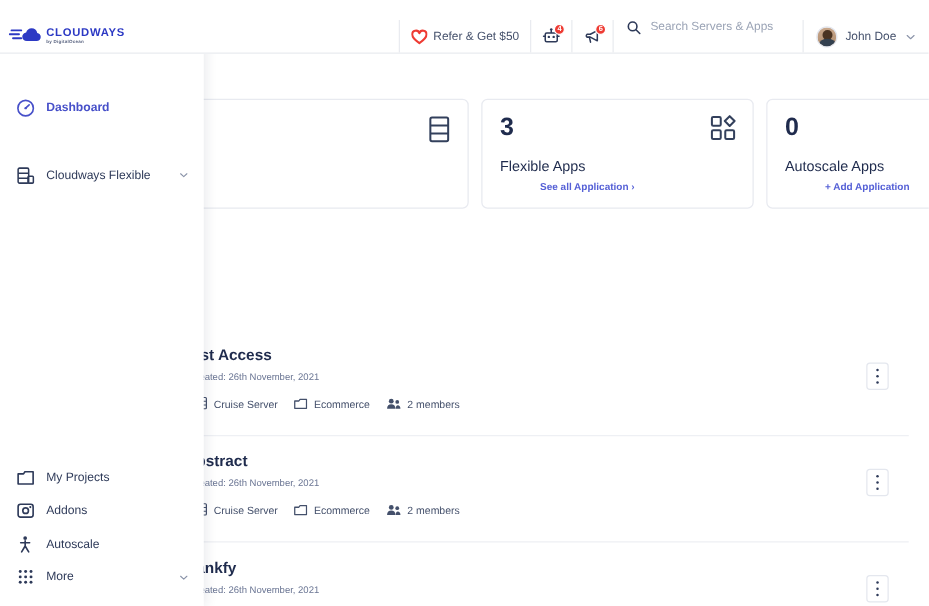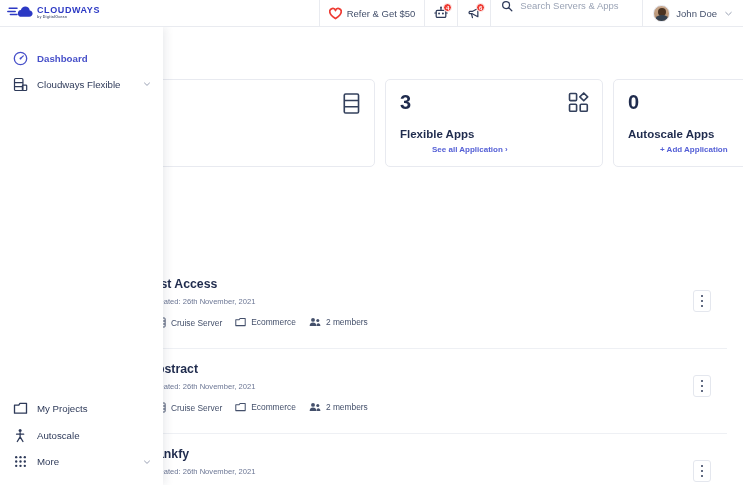--- a/index.html
+++ b/index.html
@@ -6,21 +6,21 @@
   html, body {
     width: 743px; height: 485px;
     font-family: "Liberation Sans", sans-serif;
     background: #ffffff;
     overflow: hidden;
   }
   .app { position: relative; width: 743px; height: 485px; background: #ffffff; }
 
   
   .topbar {
-    position: absolute; top: 0; left: 0; width: 743px; height: 27px;
+    position: absolute; top: 16px; left: 0; width: 743px; height: 27px;
     background: #ffffff; border-bottom: 1px solid #e9ebf0;
     display: flex; align-items: stretch; z-index: 40;
   }
   .logo-zone {
     width: 100px; display: flex; align-items: center; padding-left: 7px; gap: 4px;
   }
   .logo-mark { flex: 0 0 auto; display: block; }
   .logo-text { display: flex; flex-direction: column; line-height: 1; }
   .logo-word { font-size: 9px; font-weight: 700; color: #2c39c4; letter-spacing: .6px; }
   .logo-sub { font-size: 3.6px; font-weight: 600; color: #5a6480; letter-spacing: .2px; margin-top: 1px; }
@@ -59,21 +59,21 @@
     content: ""; position: absolute; left: 50%; bottom: -2px; transform: translateX(-50%);
     width: 13px; height: 8px; border-radius: 50% 50% 0 0; background: #33404f;
   }
   .user-name { font-size: 9.5px; color: #44506b; white-space: nowrap; }
 
   
   .sidebar {
     position: absolute; top: 27px; left: 0; width: 163px; height: 458px;
     background: #ffffff; z-index: 30;
     box-shadow: 2px 0 9px rgba(31,41,72,.10);
-    display: flex; flex-direction: column; padding-top: 8px;
+    display: flex; flex-direction: column; padding-top: 8px; gap: 28px;
   }
   .nav-item {
     display: flex; align-items: center; gap: 9px;
     height: 26px; padding: 0 11px 0 12px; cursor: pointer; position: relative;
   }
   .nav-icon { width: 16px; height: 16px; flex: 0 0 auto; display: flex; align-items: center; justify-content: center; }
   .nav-label { font-size: 9.7px; color: #2e3a59; white-space: nowrap; }
   .nav-item.active .nav-label { color: #4750c9; font-weight: 600; }
   .nav-chevron { margin-left: auto; display: flex; align-items: center; }
   .beta {
@@ -87,21 +87,21 @@
   
   .main { position: absolute; top: 27px; left: 0; width: 743px; height: 458px; background: #fff; }
 
   .cards { position: absolute; top: 52px; left: 157px; display: flex; gap: 10px; }
   .card {
     width: 218px; height: 88px; background: #fff;
     border: 1px solid #e8eaf0; border-radius: 5px;
     padding: 12px 14px; position: relative;
   }
   .card-num { font-size: 20px; font-weight: 700; color: #1f2b4d; line-height: 1; }
-  .card-title { font-size: 11.5px; font-weight: 700; color: #1f2b4d; position: absolute; left: 14px; bottom: 26px; }
+  .card-title { font-size: 11.5px; font-weight: 400; color: #1f2b4d; position: absolute; left: 14px; bottom: 26px; }
   .card-link { font-size: 8px; color: #5560d6; position: absolute; left: 14px; bottom: 12px; cursor: pointer; font-weight: 600; padding-left: 32px; }
   .card-icon { position: absolute; right: 13px; top: 12px; }
 
   .tabs { position: absolute; top: 200px; left: 157px; width: 570px; border-bottom: 1px solid #eceef3; height: 22px; }
   .tab {
     display: inline-flex; align-items: flex-end; height: 22px;
     font-size: 10px; font-weight: 600; color: #5560d6;
     padding: 0 4px 4px 4px; cursor: pointer; position: relative;
   }
   .tab.active::after {
@@ -110,21 +110,21 @@
   }
 
   .list { position: absolute; top: 237px; left: 157px; width: 570px; }
   .row {
     position: relative; height: 85px; border-bottom: 1px solid #eef0f4;
     padding: 13px 0 0 0;
   }
   .row:last-child { border-bottom: none; }
   .row-title { font-size: 12.3px; font-weight: 700; color: #1f2b4d; }
   .row-created { font-size: 7.6px; color: #6b7694; margin-top: 6px; }
-  .row-meta { display: flex; align-items: flex-start; gap: 13px; margin-top: 11px; }
+  .row-meta { display: flex; align-items: center; gap: 13px; margin-top: 11px; }
   .meta { display: flex; align-items: center; gap: 5px; }
   .meta-text { font-size: 8.4px; color: #44506b; white-space: nowrap; }
   .kebab {
     position: absolute; right: 16px; top: 26px;
     width: 18px; height: 22px; border: 1px solid #e4e7ee; border-radius: 3px;
     background: #fff; display: flex; flex-direction: column; align-items: center;
     justify-content: center; gap: 2.5px; cursor: pointer;
   }
   .kebab span { width: 2.6px; height: 2.6px; border-radius: 50%; background: #2e3a59; display: block; }
 </style>
@@ -354,20 +354,30 @@
 
       <div class="nav-item">
         <span class="nav-icon">
           <svg width="15" height="15" viewBox="0 0 16 16">
             <path d="M1.6 4.4 H6.2 L7.4 2.6 H14.4 V13 H1.6 Z" fill="none" stroke="#2e3a59" stroke-width="1.4" stroke-linejoin="round"></path>
           </svg>
         </span>
         <span class="nav-label">My Projects</span>
       </div>
 
+      <div class="nav-item">
+        <span class="nav-icon">
+          <svg width="15" height="15" viewBox="0 0 16 16">
+            <rect x="1.6" y="2.6" width="12.8" height="11" rx="2" fill="none" stroke="#2e3a59" stroke-width="1.4"></rect>
+            <circle cx="8" cy="8" r="2.4" fill="none" stroke="#2e3a59" stroke-width="1.4"></circle>
+            <circle cx="12" cy="5" r="0.9" fill="#2e3a59"></circle>
+          </svg>
+        </span>
+        <span class="nav-label">Addons</span>
+      </div>
 
       <div class="nav-item">
         <span class="nav-icon">
           <svg width="15" height="15" viewBox="0 0 16 16">
             <circle cx="7.6" cy="2.6" r="1.6" fill="#2e3a59"></circle>
             <path d="M7.6 5 V9.4 M7.6 9.4 L4.6 14.4 M7.6 9.4 L10.6 14.4 M3.8 6.6 L11.4 6.6" fill="none" stroke="#2e3a59" stroke-width="1.4" stroke-linecap="round"></path>
           </svg>
         </span>
         <span class="nav-label">Autoscale</span>
       </div>

